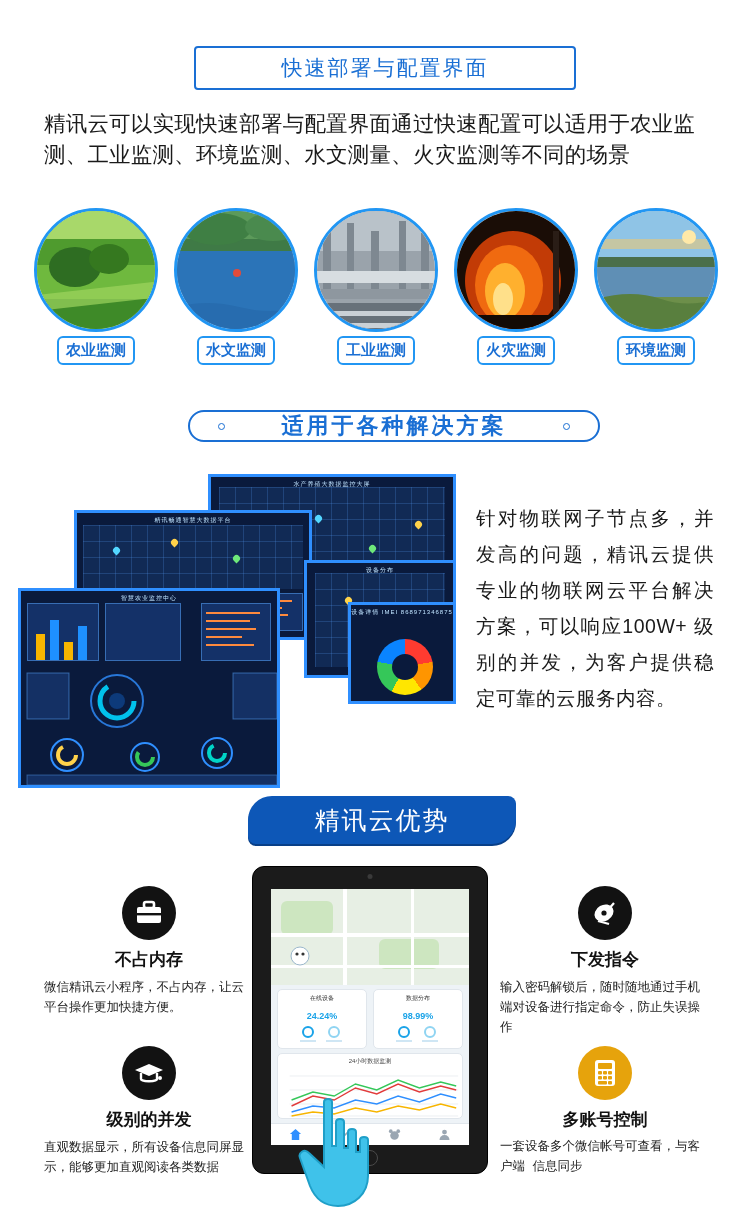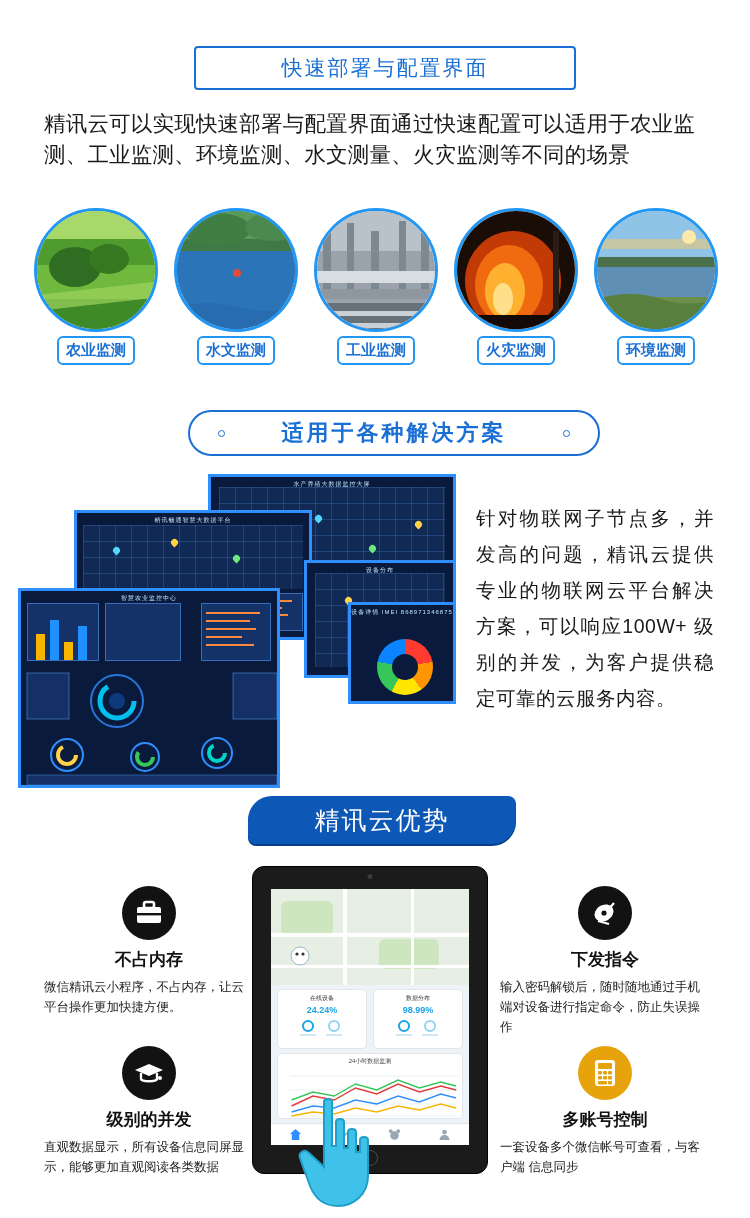--- a/index.html
+++ b/index.html
@@ -70,21 +70,21 @@
     font-size: 15px;
     font-weight: 700;
     padding: 3px 7px;
     white-space: nowrap;
   }
 
   
   .banner2 {
     position: absolute;
     left: 188px; top: 410px;
-    width: 412px; height: 46px;
+    width: 412px; height: 32px;
     border: 2px solid #1a6fd4;
     border-radius: 23px;
     display: flex; align-items: center; justify-content: center;
     color: #1a6fd4;
     font-size: 22px;
     font-weight: 700;
     letter-spacing: 3px;
   }
   .banner2 .dot {
     position: absolute;
@@ -159,21 +159,21 @@
     display:flex; align-items:center; justify-content:center;
     margin: 0 auto;
   }
   .feat-icon.gold { background:#e6a30c; }
   .feat-title { text-align:center; font-size:17px; font-weight:700; margin-top:8px; color:#111; }
   .feat-desc { font-size:12.5px; line-height:20px; color:#222; margin-top:6px; }
 
   .f1 { left: 44px; top: 886px; }
   .f2 { left: 44px; top: 1046px; }
   .f3 { left: 500px; top: 886px; }
-  .f4 { left: 500px; top: 1046px; }
+  .f4 { left: 500px; top: 1046px; font-family: Liberation Mono, monospace; }
   .f1 .feat-desc, .f2 .feat-desc { text-align: left; }
   .f3 .feat-desc, .f4 .feat-desc { text-align: left; }
 
   
   .tablet {
     position:absolute; left:252px; top:866px;
     width:236px; height:308px;
     background:#1b1b1b; border-radius:12px;
     border:1px solid #000;
   }
@@ -182,21 +182,21 @@
   .tablet .screen {
     position:absolute; left:18px; right:18px; top:22px; bottom:28px;
     background:#eef3f7; overflow:hidden;
   }
   .app-map { position:absolute; left:0; right:0; top:0; height:96px; background:#e7efe4; }
   .app-map .road { position:absolute; background:#fff; }
   .app-map .park { position:absolute; background:#cde6c0; border-radius:6px; }
   .app-cards { position:absolute; left:6px; right:6px; top:100px; height:60px; display:flex; gap:6px; }
   .app-card { flex:1; background:#fff; border-radius:5px; border:1px solid #e0e6ec; padding:4px; }
   .app-card .ct { font-size:6px; color:#333; text-align:center; }
-  .app-card .cv { font-size:9px; color:#1aa3e8; text-align:center; font-weight:700; margin-top:2px;}
+  .app-card .cv { font-size:9px; color:#1aa3e8; text-align:center; font-weight:700; margin-top:8px;}
   .app-chart { position:absolute; left:6px; right:6px; top:164px; bottom:26px; background:#fff; border:1px solid #e0e6ec; border-radius:5px; }
   .app-chart .cap { font-size:6px; color:#444; text-align:center; padding-top:3px;}
   .app-tabs { position:absolute; left:0; right:0; bottom:0; height:22px; background:#fff; border-top:1px solid #e0e6ec; display:flex; }
   .app-tabs .tb { flex:1; display:flex; align-items:center; justify-content:center; }
 
   .hand { position:absolute; left:298px; top:1096px; width:76px; height:112px; }
 
   svg { display:block; }
 </style>
 </head>

